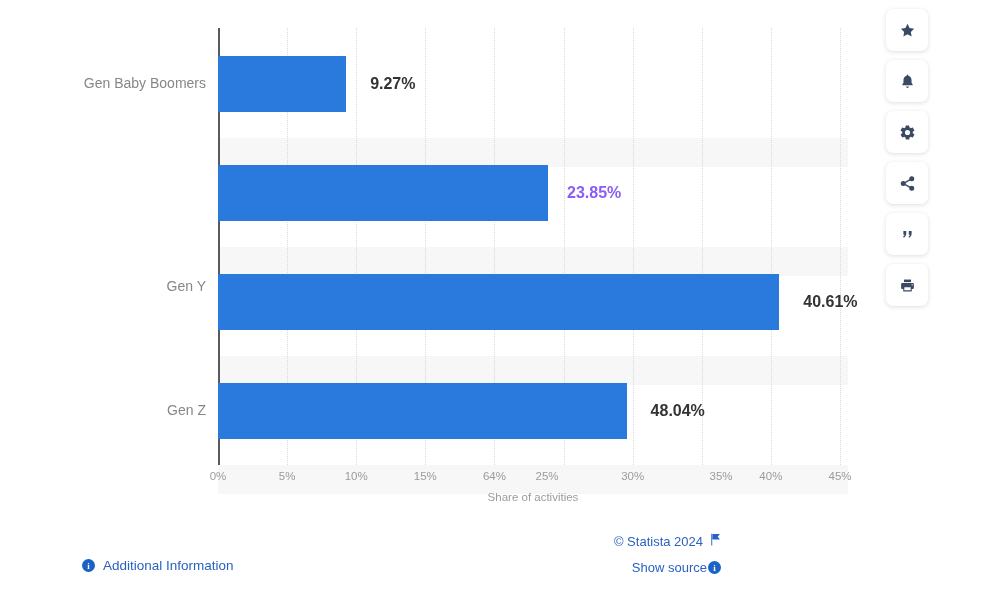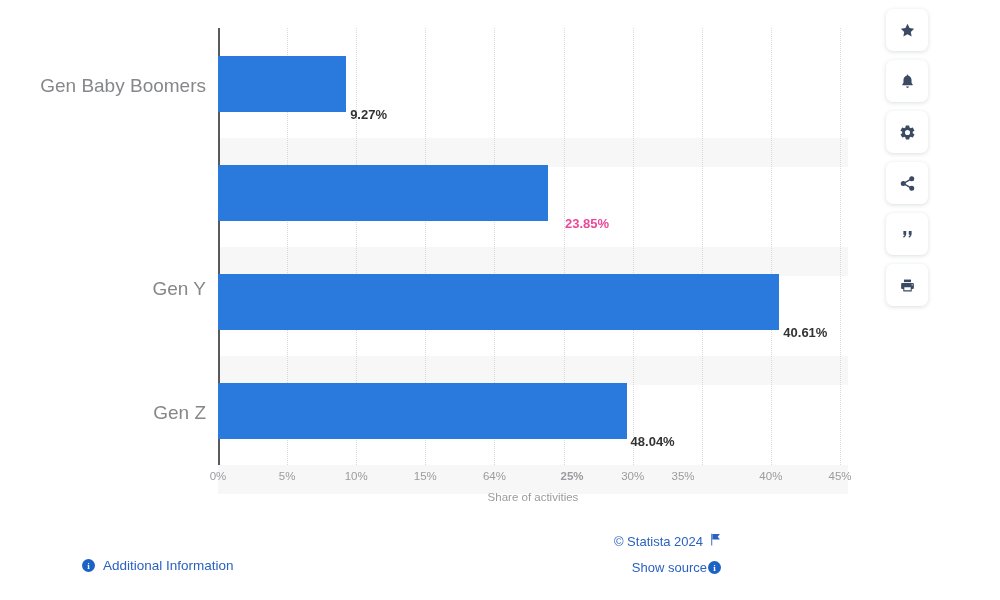--- a/index.html
+++ b/index.html
@@ -74,33 +74,32 @@
     position: absolute;
     left: 0;
     top: 0;
     height: 56px;
     background: #2a7ade;
   }
   .bar-value {
     position: absolute;
     top: 50%;
     transform: translateY(-50%);
-    font-size: 13px;
+    font-size: 16px;
     font-weight: bold;
     color: #333333;
     white-space: nowrap;
-    padding-left: 4px;
-    margin-top: 30px;
+    padding-left: 24px;
   }
   .cat-label-wrap {
     position: absolute;
     left: 0;
     width: 206px;
     text-align: right;
-    font-size: 19px;
+    font-size: 14px;
     color: #86878a;
     white-space: nowrap;
   }
 
   
   .tick-label {
     position: absolute;
     top: 470px;
     font-size: 11.5px;
     color: #9a9b9e;
@@ -224,40 +223,40 @@
     <div id="chart-overlay"></div>
 
     <div id="x-axis-title">Share of activities</div>
   <div class="bar-row" style="top: 56px; left: 218px; width: 742px;">
         <div class="bar" style="width: 128.132px; background: rgb(42, 122, 222);"></div>
         <div class="bar-value" style="left: 128.132px; color: rgb(51, 51, 51);">9.27%</div>
       </div>
       <div class="cat-label-wrap" style="top: 75px; color: rgb(134, 135, 138);">Gen Baby Boomers</div>
       <div class="bar-row" style="top: 165px; left: 218px; width: 742px;">
         <div class="bar" style="width: 329.66px; background: rgb(42, 122, 222);"></div>
-        <div class="bar-value" style="left: 343px; color: #ec4899;">23.85%</div>
+        <div class="bar-value" style="left: 325px; color: #8b5cf6;">23.85%</div>
       </div>
       <div class="bar-row" style="top: 274px; left: 218px; width: 742px;">
         <div class="bar" style="width: 561.32px; background: rgb(42, 122, 222);"></div>
         <div class="bar-value" style="left: 561.32px; color: rgb(51, 51, 51);">40.61%</div>
       </div>
       <div class="cat-label-wrap" style="top: 278px; color: rgb(134, 135, 138);">Gen Y</div>
       <div class="bar-row" style="top: 383px; left: 218px; width: 742px;">
         <div class="bar" style="width: 408.585px; background: rgb(42, 122, 222);"></div>
         <div class="bar-value" style="left: 408.585px; color: rgb(51, 51, 51);">48.04%</div>
       </div>
       <div class="cat-label-wrap" style="top: 402px; color: rgb(134, 135, 138);">Gen Z</div>
       <div class="tick-label" style="left: 218px; color: rgb(154, 155, 158);">0%</div>
       <div class="tick-label" style="left: 287.111px; color: rgb(154, 155, 158);">5%</div>
       <div class="tick-label" style="left: 356.222px; color: rgb(154, 155, 158);">10%</div>
       <div class="tick-label" style="left: 425.333px; color: rgb(154, 155, 158); text-align: right;">15%</div>
       <div class="tick-label" style="left: 494.444px; color: rgb(154, 155, 158);">64%</div>
-      <div class="tick-label" style="left: 572px; color: rgb(154, 155, 158); font-weight: bold;">25%</div>
+      <div class="tick-label" style="left: 547px; color: rgb(154, 155, 158);">25%</div>
       <div class="tick-label" style="left: 632.667px; color: rgb(154, 155, 158);">30%</div>
-      <div class="tick-label" style="left: 683px; color: rgb(154, 155, 158);">35%</div>
+      <div class="tick-label" style="left: 721px; color: rgb(154, 155, 158);">35%</div>
       <div class="tick-label" style="left: 770.889px; color: rgb(154, 155, 158);">40%</div>
       <div class="tick-label" style="left: 840px; color: rgb(154, 155, 158);">45%</div>
     </div>
 
   <div id="right-toolbar">
 
     <div class="tool-btn">
       <span>
         <svg width="17" height="17" viewBox="0 0 24 24" fill="#3b4a63">
           <path d="M12 2.6l2.9 5.9 6.5.95-4.7 4.58 1.11 6.47L12 17.45 6.19 20.5 7.3 14.03 2.6 9.45l6.5-.95z"></path>

